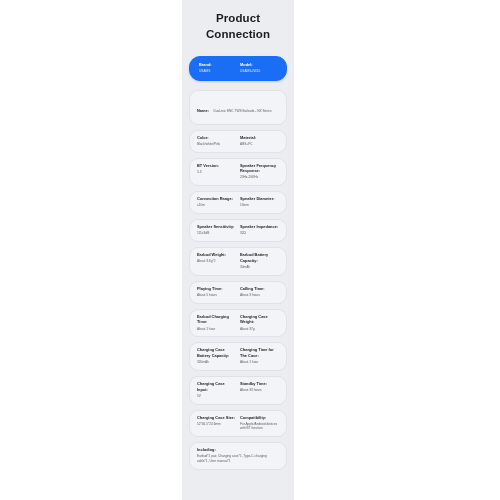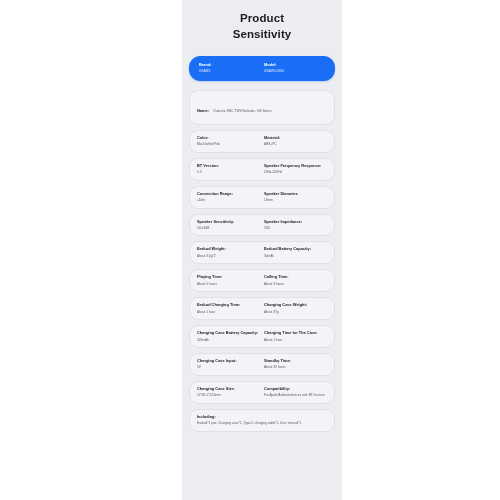--- a/index.html
+++ b/index.html
@@ -14,21 +14,21 @@
   #page {
     position: relative;
     width: 500px;
     height: 500px;
     background: #ffffff;
   }
   .spec-sheet {
     position: absolute;
     left: 182px;
     top: 0;
-    width: 160px;
+    width: 112px;
     height: 500px;
     background: #ecedf1;
     box-sizing: border-box;
     padding: 11px 7px 8px 7px;
     overflow: hidden;
   }
   .sheet-title {
     text-align: center;
     font-size: 11.5px;
     font-weight: bold;
@@ -92,21 +92,21 @@
   .row.inline .cell.full { line-height: 1.5; }
 </style>
 </head>
 <body>
 
 <div id="page">
   <div class="spec-sheet">
 
     <div class="sheet-title">
       <span>Product</span>
-      <span>Sensitivity</span>
+      <span>Connection</span>
     </div>
 
     <div class="row banner">
       <div class="cell">
         <span class="lbl">Brand:</span>
         <span class="val">USAMS</span>
       </div>
       <div class="cell">
         <span class="lbl">Model:</span>
         <span class="val">USAMS-NX10</span>

